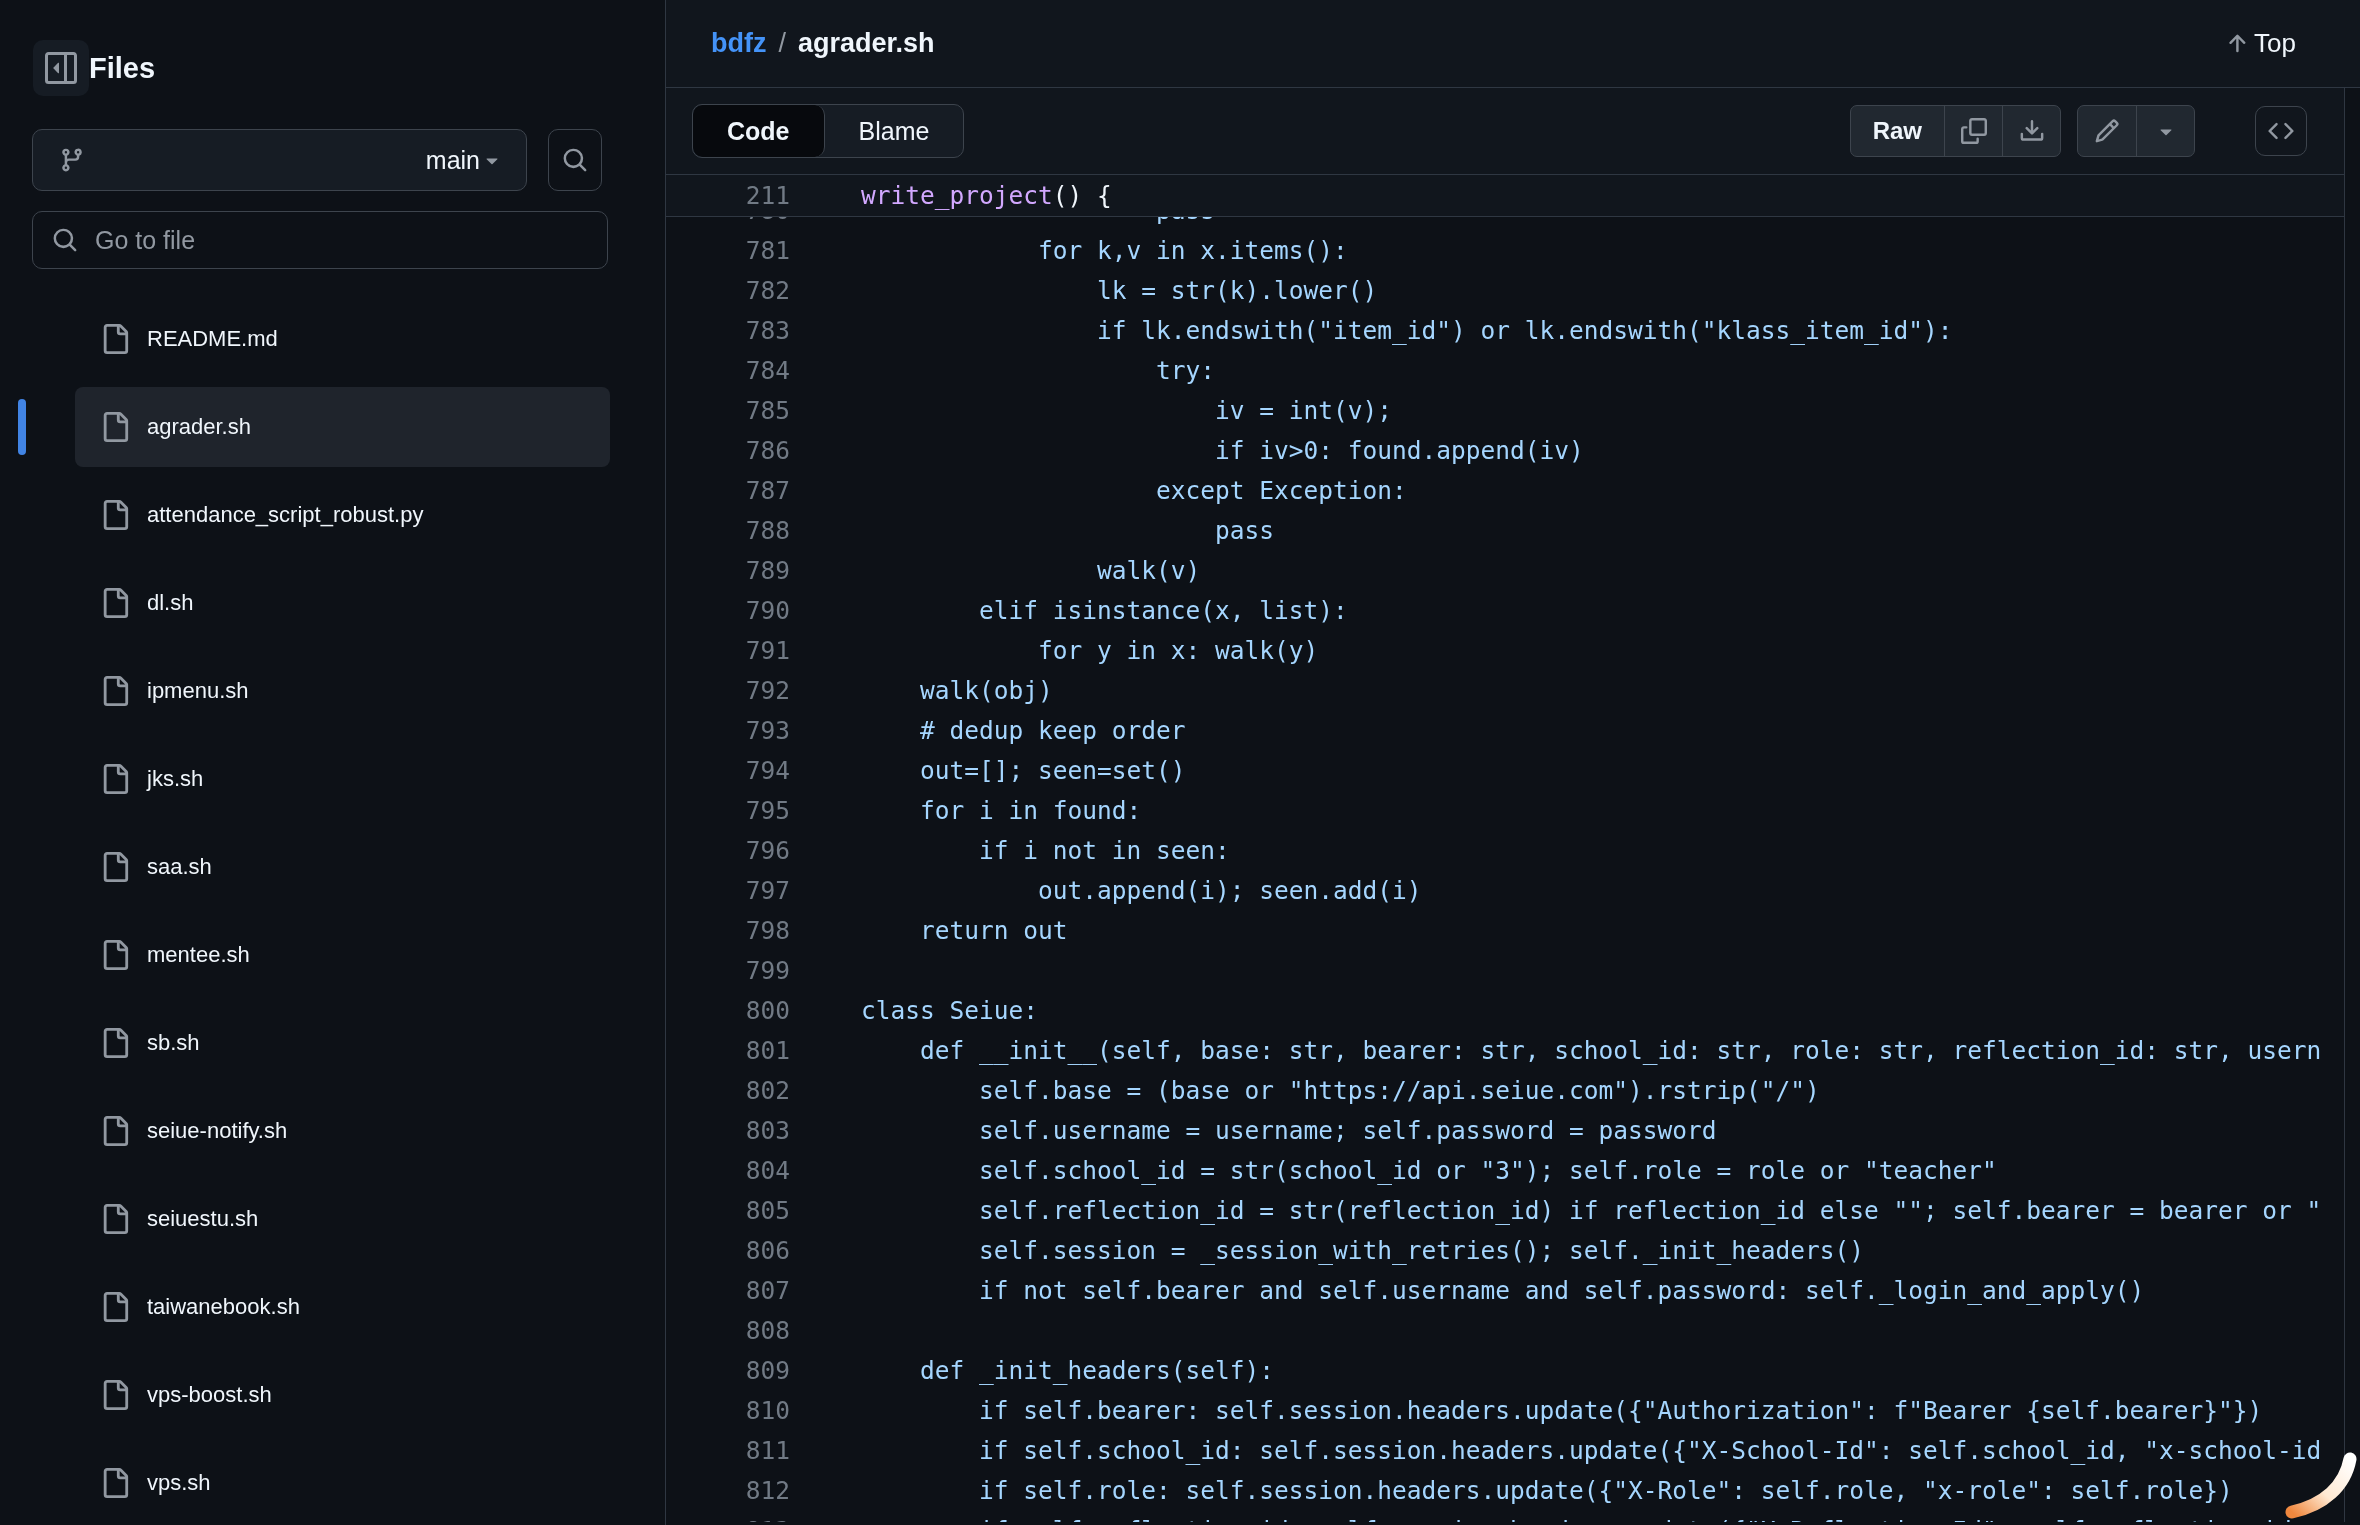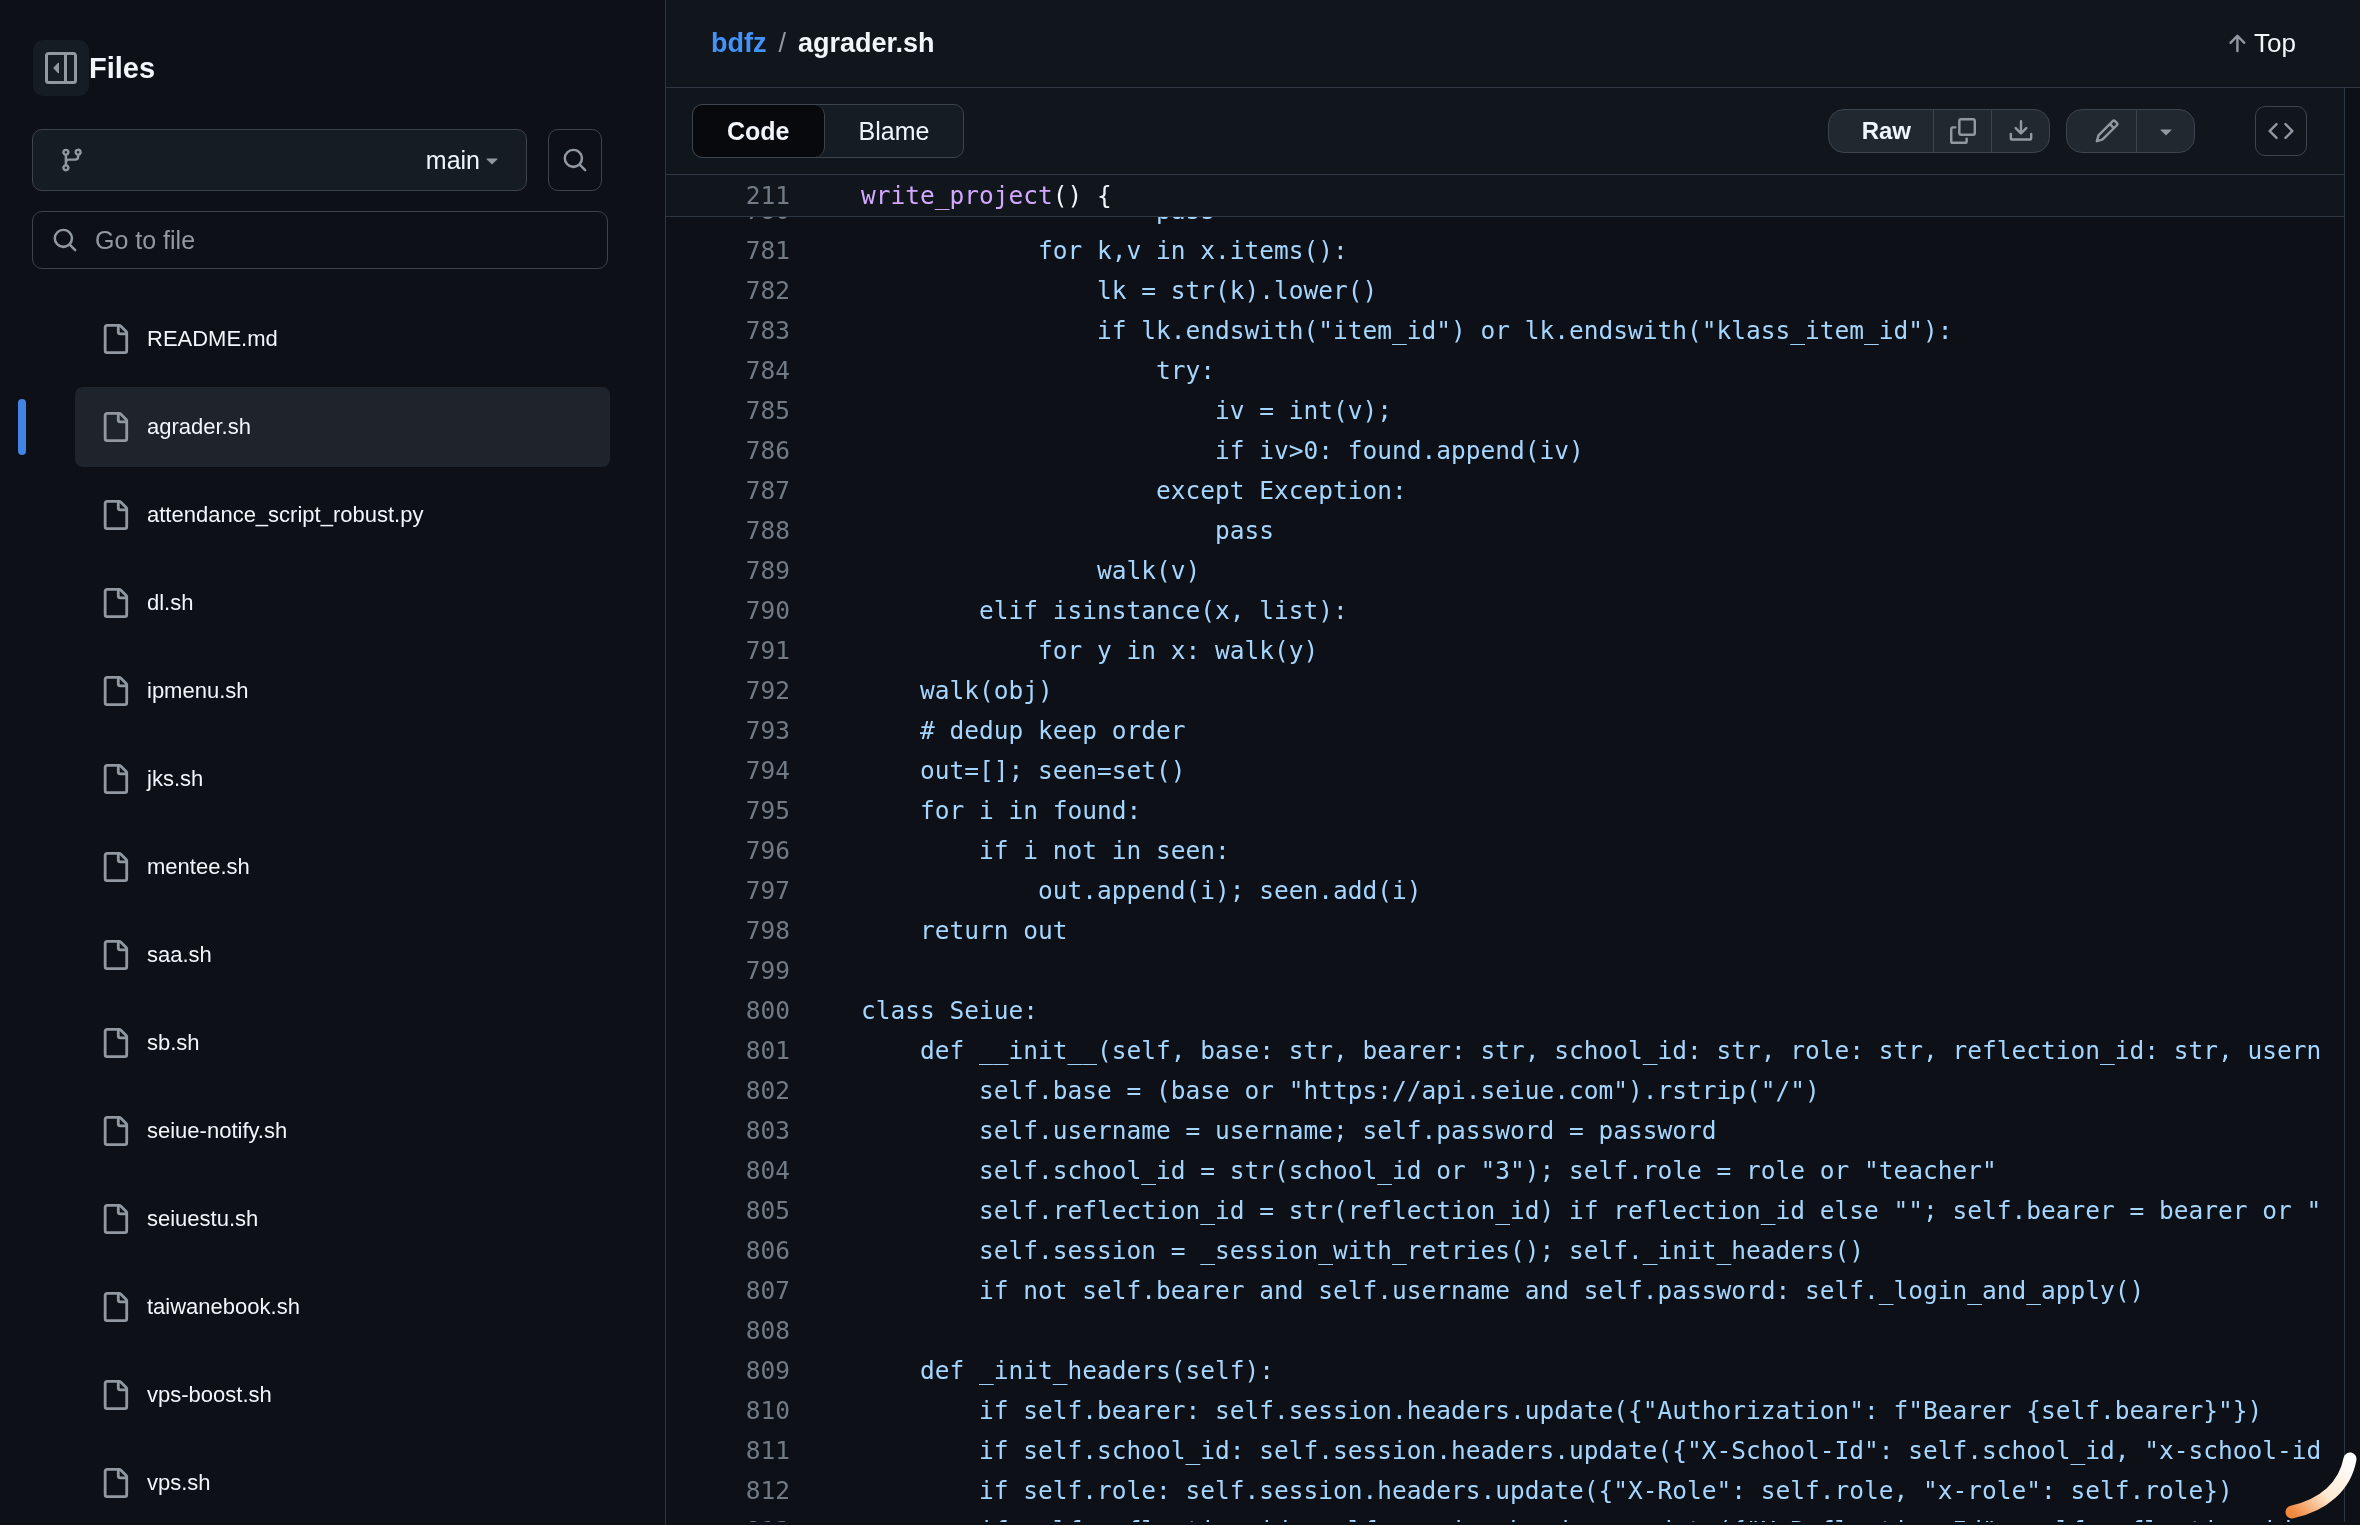--- a/index.html
+++ b/index.html
@@ -54,22 +54,22 @@
   .panel{margin-right:15px;border-right:1px solid var(--border);}
   .toolbar{height:87px;border-bottom:1px solid var(--border);background:var(--panel);
     display:flex;align-items:center;padding:0 37px 0 26px;}
   .seg{display:flex;height:54px;border:1px solid var(--cborder);border-radius:10px;
     background:var(--ctrlbg);overflow:hidden;}
   .seg .tab{border:none;background:transparent;color:var(--text);font-size:25px;padding:11px 34px;
     cursor:pointer;font-family:inherit;display:flex;align-items:center;}
   .seg .tab.active{background:var(--activetab);font-weight:700;border-right:1px solid var(--cborder);
     border-radius:10px;}
   .tb-right{margin-left:auto;display:flex;align-items:center;gap:16px;}
-  .btn-group{display:flex;height:44px;border:1px solid var(--cborder);border-radius:16px;
-    background:var(--btnbg);overflow:hidden;padding-left:11px;}
+  .btn-group{display:flex;height:52px;border:1px solid var(--cborder);border-radius:7px;
+    background:var(--btnbg);overflow:hidden;}
   .btn-group .bseg{border:none;background:transparent;display:flex;align-items:center;justify-content:center;
     cursor:pointer;color:var(--text);font-family:inherit;}
   .btn-group .bseg + .bseg{border-left:1px solid var(--cborder);}
   .raw-seg{font-size:24px;font-weight:600;padding:0 22px;}
   .icon-seg{width:58px;}
   .sym-btn{width:52px;height:50px;margin-left:44px;border:1px solid var(--cborder);background:transparent;
     border-radius:10px;display:flex;align-items:center;justify-content:center;cursor:pointer;}
 
   
   .code-area{font-family:"DejaVu Sans Mono",monospace;font-size:24.5px;}
@@ -188,30 +188,30 @@
     </span>
     <span class="fname">jks.sh</span>
   </li>
       <li class="file-row">
 
     <span>
       <svg width="30" height="30" viewBox="0 0 16 16" fill="#9198a1">
             <path d="M2 1.75C2 .784 2.784 0 3.75 0h6.586c.464 0 .909.184 1.237.513l2.914 2.914c.329.328.513.773.513 1.237v9.586A1.75 1.75 0 0 1 13.25 16h-9.5A1.75 1.75 0 0 1 2 14.25Zm1.75-.25a.25.25 0 0 0-.25.25v12.5c0 .138.112.25.25.25h9.5a.25.25 0 0 0 .25-.25V6h-2.75A1.75 1.75 0 0 1 9 4.25V1.5Zm6.75.062V4.25c0 .138.112.25.25.25h2.688l-.011-.013-2.914-2.914-.013-.011Z"></path>
           </svg>
     </span>
+    <span class="fname">saa.sh</span>
+  </li>
+      <li class="file-row">
+
+    <span>
+      <svg width="30" height="30" viewBox="0 0 16 16" fill="#9198a1">
+            <path d="M2 1.75C2 .784 2.784 0 3.75 0h6.586c.464 0 .909.184 1.237.513l2.914 2.914c.329.328.513.773.513 1.237v9.586A1.75 1.75 0 0 1 13.25 16h-9.5A1.75 1.75 0 0 1 2 14.25Zm1.75-.25a.25.25 0 0 0-.25.25v12.5c0 .138.112.25.25.25h9.5a.25.25 0 0 0 .25-.25V6h-2.75A1.75 1.75 0 0 1 9 4.25V1.5Zm6.75.062V4.25c0 .138.112.25.25.25h2.688l-.011-.013-2.914-2.914-.013-.011Z"></path>
+          </svg>
+    </span>
     <span class="fname">mentee.sh</span>
-  </li>
-      <li class="file-row">
-
-    <span>
-      <svg width="30" height="30" viewBox="0 0 16 16" fill="#9198a1">
-            <path d="M2 1.75C2 .784 2.784 0 3.75 0h6.586c.464 0 .909.184 1.237.513l2.914 2.914c.329.328.513.773.513 1.237v9.586A1.75 1.75 0 0 1 13.25 16h-9.5A1.75 1.75 0 0 1 2 14.25Zm1.75-.25a.25.25 0 0 0-.25.25v12.5c0 .138.112.25.25.25h9.5a.25.25 0 0 0 .25-.25V6h-2.75A1.75 1.75 0 0 1 9 4.25V1.5Zm6.75.062V4.25c0 .138.112.25.25.25h2.688l-.011-.013-2.914-2.914-.013-.011Z"></path>
-          </svg>
-    </span>
-    <span class="fname">saa.sh</span>
   </li>
       <li class="file-row">
 
     <span>
       <svg width="30" height="30" viewBox="0 0 16 16" fill="#9198a1">
             <path d="M2 1.75C2 .784 2.784 0 3.75 0h6.586c.464 0 .909.184 1.237.513l2.914 2.914c.329.328.513.773.513 1.237v9.586A1.75 1.75 0 0 1 13.25 16h-9.5A1.75 1.75 0 0 1 2 14.25Zm1.75-.25a.25.25 0 0 0-.25.25v12.5c0 .138.112.25.25.25h9.5a.25.25 0 0 0 .25-.25V6h-2.75A1.75 1.75 0 0 1 9 4.25V1.5Zm6.75.062V4.25c0 .138.112.25.25.25h2.688l-.011-.013-2.914-2.914-.013-.011Z"></path>
           </svg>
     </span>
     <span class="fname">sb.sh</span>
   </li>

